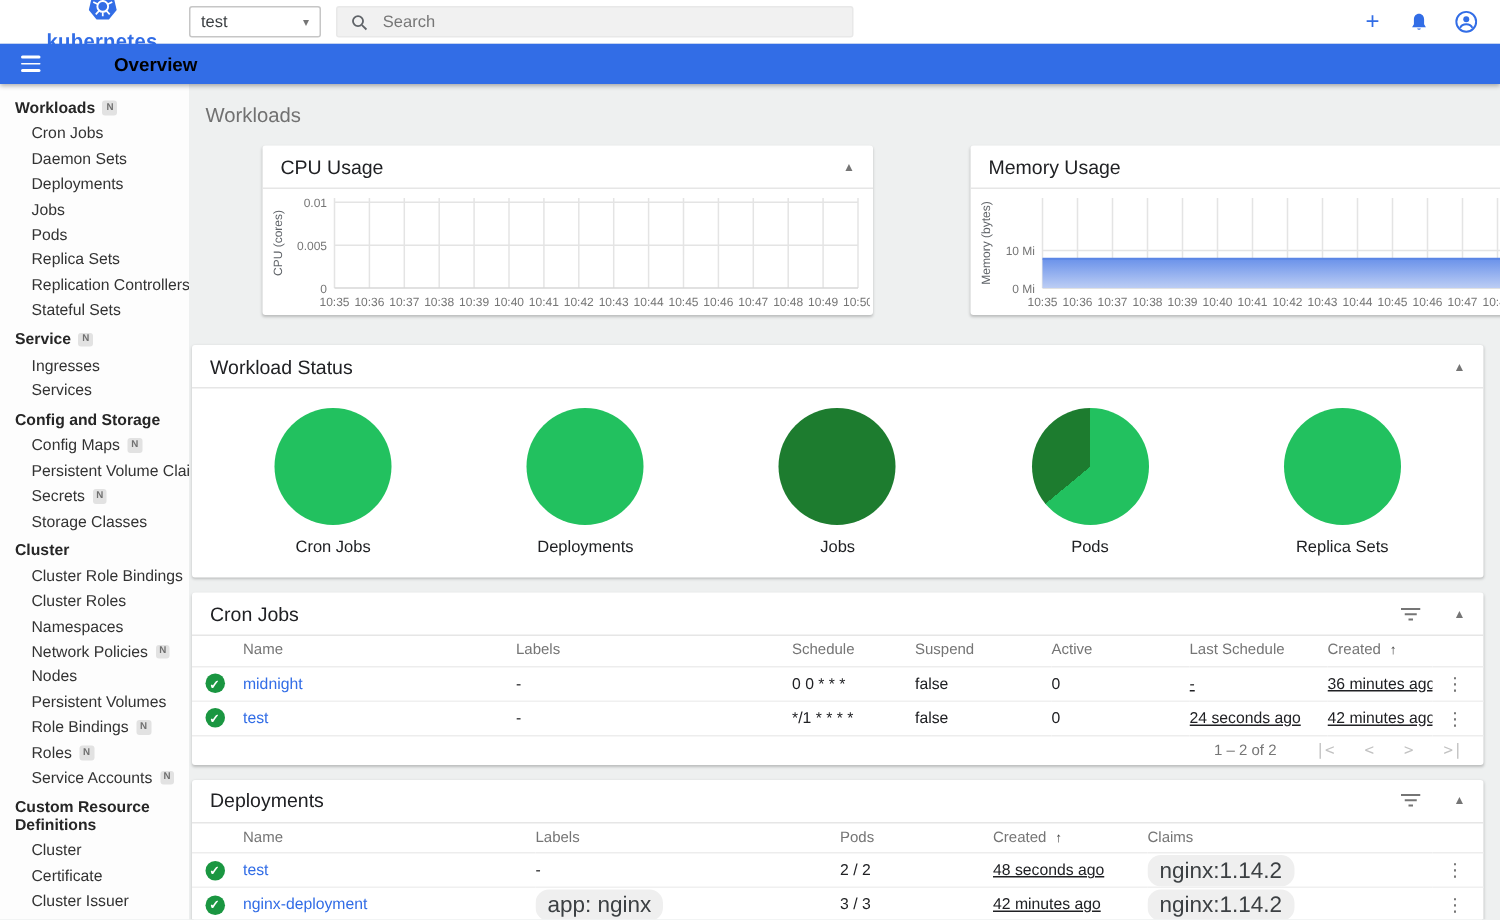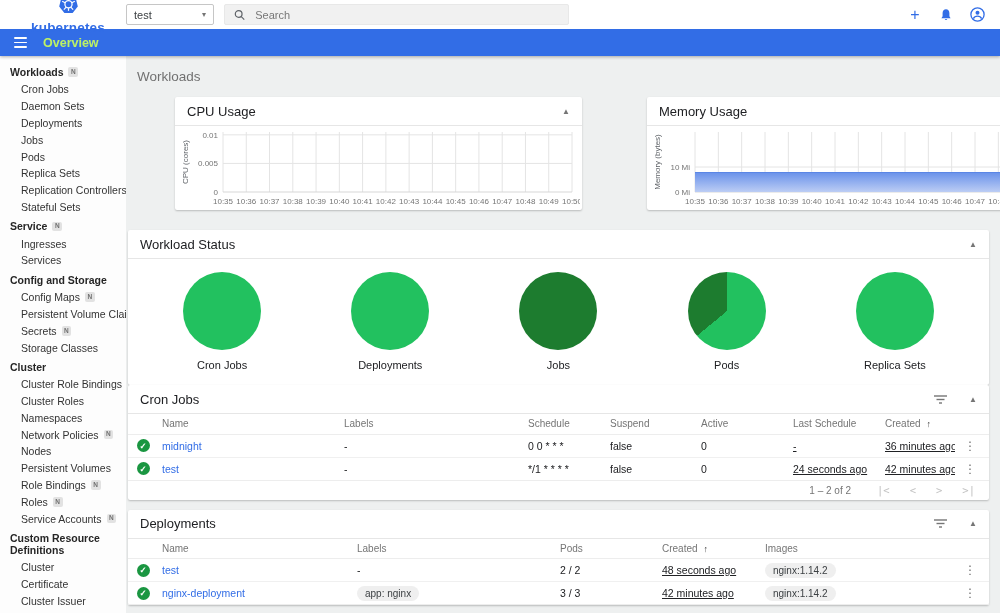--- a/index.html
+++ b/index.html
@@ -13,21 +13,21 @@
   .ns-select { width:88px; height:21px; border:1px solid #c6c6c6; border-radius:2px; display:flex; align-items:center; justify-content:space-between; padding:0 7px; font-size:11px; color:#3c4043; background:#fff; cursor:pointer; }
   .ns-caret { color:#757575; font-size:8px; }
   .searchbox { margin-left:10px; width:345px; height:21px; background:#f1f1f1; border:1px solid #e8e8e8; border-radius:2px; display:flex; align-items:center; padding:0 9px; gap:10px; }
   .searchbox input { border:none; outline:none; background:transparent; font-size:11px; color:#3c4043; width:100%; font-family:inherit; }
   .searchbox input::placeholder { color:#777; }
   .top-actions { margin-left:auto; display:flex; align-items:center; gap:13px; }
   .top-icon { color:#326de6; width:18px; height:18px; display:flex; align-items:center; justify-content:center; cursor:pointer; }
   .plus-glyph { font-size:16px; line-height:1; color:#326de6; }
 
   
-  .toolbar { height:27px; background:#326de6; display:flex; align-items:center; padding:0 10px; color:#bef264; box-shadow:0 1px 3px rgba(0,0,0,.3); position:relative; z-index:2; }
+  .toolbar { height:27px; background:#326de6; display:flex; align-items:center; padding:0 10px; color:#000000; box-shadow:0 1px 3px rgba(0,0,0,.3); position:relative; z-index:2;gap:33px; }
   .hamburger { width:24px; display:flex; flex-direction:column; gap:2.5px; cursor:pointer; padding:2px 4px; }
   .hamburger span { display:block; height:1.8px; width:13px; background:#fff; border-radius:1px; }
   .toolbar-title { font-size:12.5px; font-weight:bold; margin-left:9px; }
 
   
   .layout { display:flex; height:557px; }
   .sidebar { width:126px; background:#fdfdfd; padding-top:5px; flex-shrink:0; overflow:hidden; }
   .sb-header { font-size:10.5px; font-weight:bold; color:#262626; padding:5px 4px 3px 10px; display:flex; align-items:center; cursor:default; }
   .sb-item { font-size:10.5px; color:#333; padding:2.4px 4px 2.4px 21px; display:flex; align-items:center; cursor:pointer; white-space:nowrap; }
   .badge-n { display:inline-block; margin-left:5px; background:#e2e2e2; color:#6f6f6f; font-size:6.5px; font-weight:bold; line-height:1; padding:1.5px 2.5px; border-radius:2px; }
@@ -40,37 +40,37 @@
   .card-header { height:29px; display:flex; align-items:center; justify-content:space-between; padding:0 12px; border-bottom:1px solid #e6e6e6; }
   .card-title { font-size:13px; color:#202124; }
   .card-tools { display:flex; align-items:center; gap:22px; }
   .collapse-caret { color:#757575; font-size:8px; cursor:pointer; }
   .filter-icon { cursor:pointer; display:flex; align-items:center; }
 
   .charts-row { display:flex; gap:18px; margin-bottom:20px; }
   .chart-card { flex:1; height:113px;margin-left:47px; }
   .chart-body { padding:0 2px; }
 
-  .status-card { height:155px; }
+  .status-card { height:155px; margin-bottom:10px; }
   .status-body { display:flex; justify-content:space-around; padding:13px 10px 0 10px; }
   .pie-wrap { display:flex; flex-direction:column; align-items:center; width:160px; }
   .pie { width:78px; height:78px; border-radius:50%; }
   .pie-label { margin-top:9px; font-size:11px; color:#202124; }
 
   
   .table-card { margin-bottom:10px; }
   table { width:100%; border-collapse:collapse; table-layout:fixed; }
   th { font-size:10px; font-weight:normal; color:#757575; text-align:left; height:20px; padding:0 4px 0 0; border-bottom:1px solid #ededed; white-space:nowrap; }
   td { font-size:10.5px; color:#202124; height:23px; padding:0 4px 0 0; border-bottom:1px solid #f0f0f0; white-space:nowrap; overflow:hidden; }
   tr:last-child td { border-bottom:1px solid #ededed; }
   .c-status { text-align:center; }
   .check-icon { width:13px; height:13px; border-radius:50%; background:#1a9641; color:#fff; font-size:8.5px; font-weight:bold; display:inline-flex; align-items:center; justify-content:center; }
   .name-link { color:#326de6; cursor:pointer; }
   .tip-link { text-decoration:underline; cursor:pointer; color:#202124; }
-  .chip { display:inline-block; background:#efefef; border-radius:9px; padding:2px 8px; font-size:10px; color:#3c4043; }
+  .chip { display:inline-block; background:#efefef; border-radius:9px; padding:2px 8px; font-size:15px; color:#3c4043; }
   .kebab { color:#6e6e6e; font-size:12px; cursor:pointer; letter-spacing:0; text-align:center; display:block; }
   .sort-arrow { font-size:9px; color:#424242; margin-left:6px; }
   .pag-row { height:19px; display:flex; align-items:center; justify-content:flex-end; gap:26px; padding-right:14px; }
   .pag-label { font-size:10px; color:#757575; }
   .pag-icons { display:flex; gap:20px; }
   .pag-btn { color:#c2c2c2; font-size:10.5px; cursor:default; font-family:"DejaVu Sans Mono", monospace; }
 
   svg text { font-family:"Liberation Sans", sans-serif; }
 </style>
 </head>
@@ -410,21 +410,21 @@
             <col>
             <col style="width:34px">
         </colgroup>
         <thead id="deploy-thead">
             <tr>
               <th class="c-status"></th>
               <th>Name</th>
               <th>Labels</th>
               <th>Pods</th>
               <th>Created<span class="sort-arrow">↑</span></th>
-              <th>Images</th>
+              <th>Claims</th>
               <th></th>
             </tr>
           </thead>
         <tbody id="deploy-tbody">
             <tr>
               <td class="c-status"><span class="check-icon">✓</span></td>
               <td><span class="name-link">test</span></td>
               <td><span>-</span></td>
               <td>2 / 2</td>
               <td><span class="tip-link">48 seconds ago</span></td>

